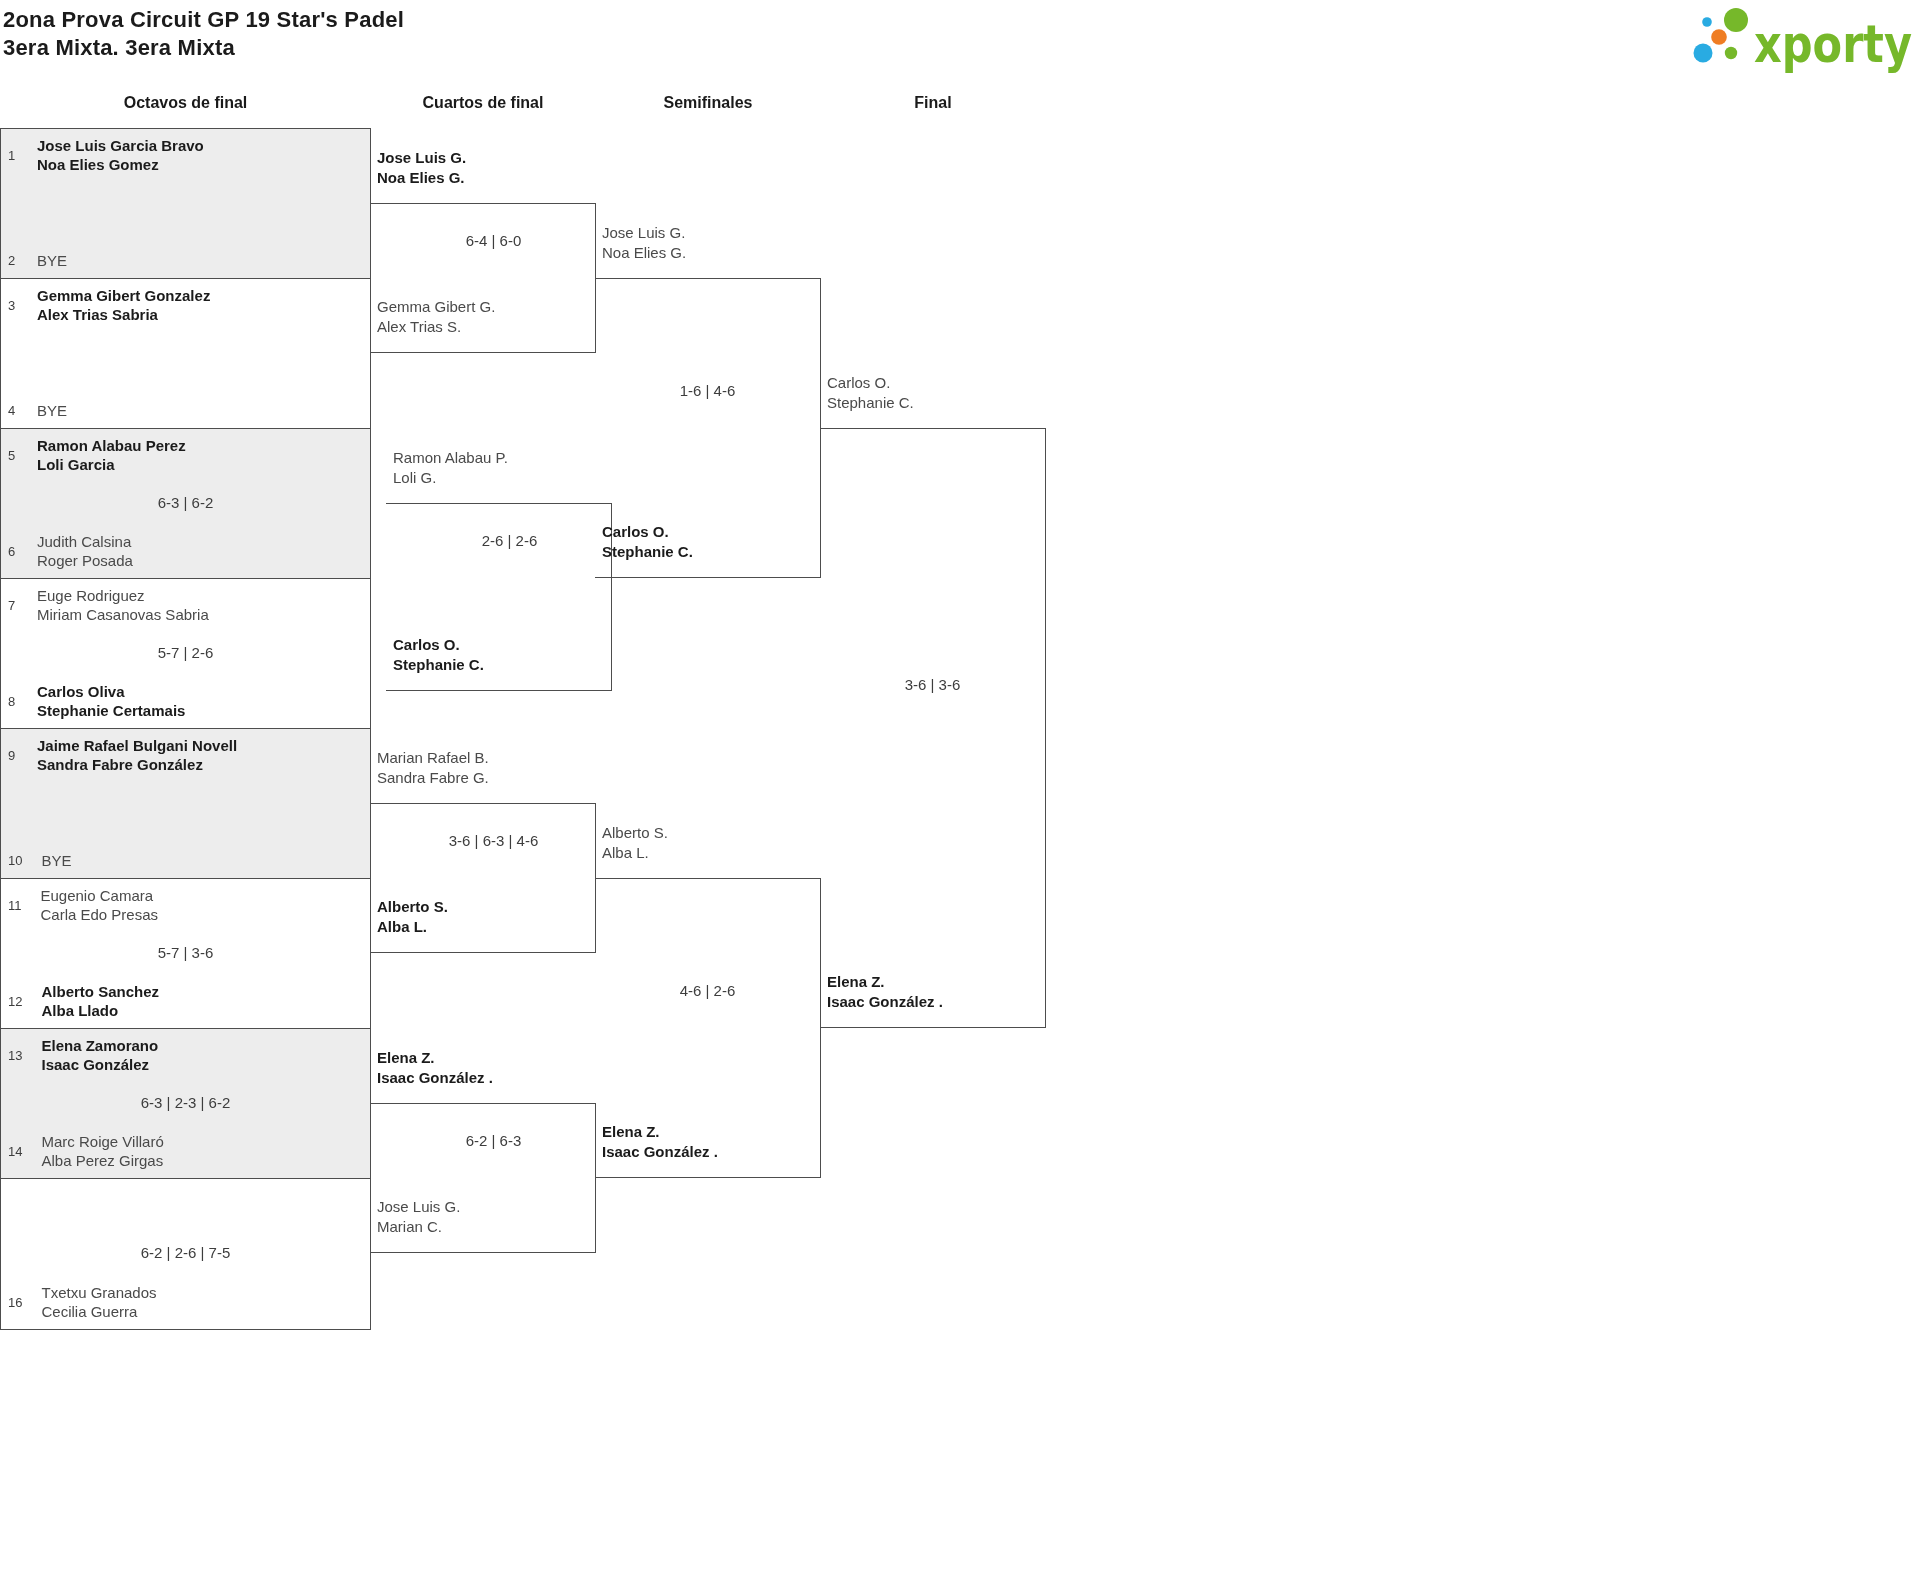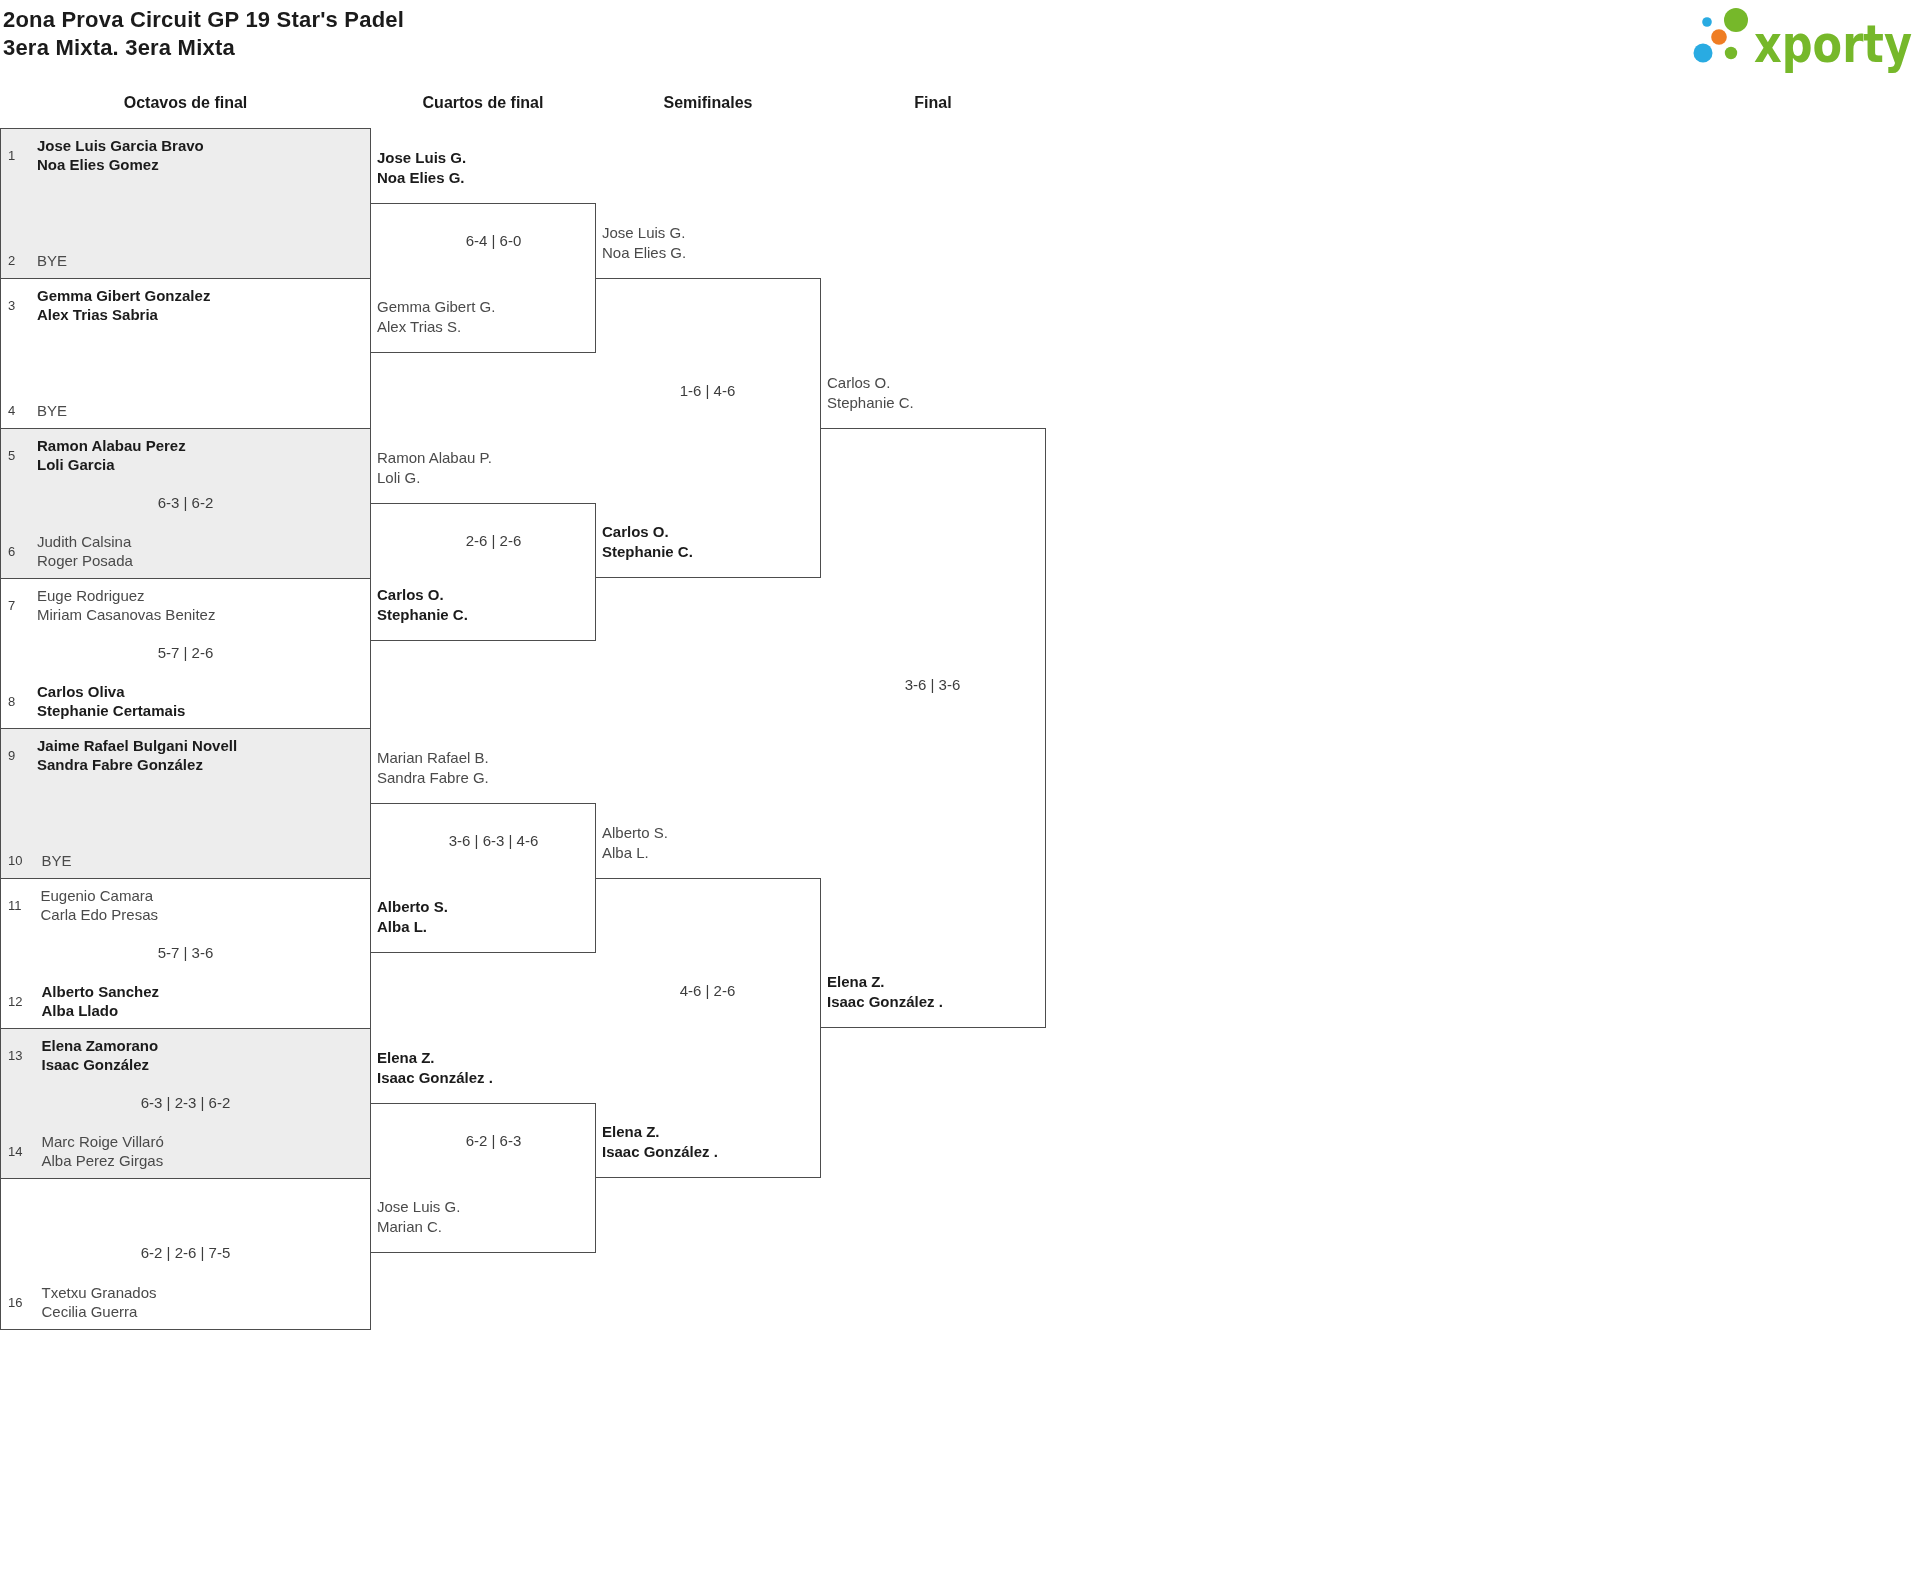--- a/index.html
+++ b/index.html
@@ -139,21 +139,21 @@
           <span class="p">Roger Posada</span>
         </span>
       </div>
     </div>
 
     <div class="r16-cell">
       <div class="team-row team-row-top">
         <span class="seed">7</span>
         <span class="names">
           <span class="p">Euge Rodriguez</span>
-          <span class="p">Miriam Casanovas Benitez</span>
+          <span class="p">Miriam Casanovas Sabria</span>
         </span>
       </div>
       <div class="score">5-7 | 2-6</div>
       <div class="team-row team-row-bottom winner">
         <span class="seed">8</span>
         <span class="names">
           <span class="p">Carlos Oliva</span>
           <span class="p">Stephanie Certamais</span>
         </span>
       </div>
@@ -230,21 +230,21 @@
       <span class="p">Jose Luis G.</span>
       <span class="p">Noa Elies G.</span>
     </div>
     <div class="m-score">6-4 | 6-0</div>
     <div class="m-label m-bot">
       <span class="p">Gemma Gibert G.</span>
       <span class="p">Alex Trias S.</span>
     </div>
   </div>
 
-  <div class="match qf" style="left:370px;top:503px;width:226px;height:138px;">
+  <div class="match qf" style="left:386px;top:503px;width:226px;height:188px;">
     <div class="m-label m-top">
       <span class="p">Ramon Alabau P.</span>
       <span class="p">Loli G.</span>
     </div>
     <div class="m-score">2-6 | 2-6</div>
     <div class="m-label m-bot winner">
       <span class="p">Carlos O.</span>
       <span class="p">Stephanie C.</span>
     </div>
   </div>

